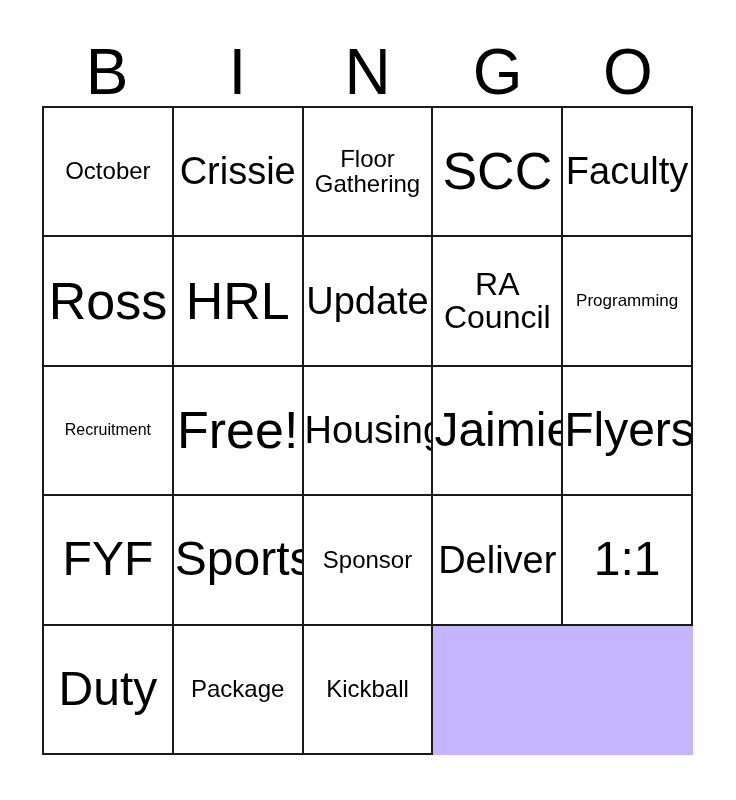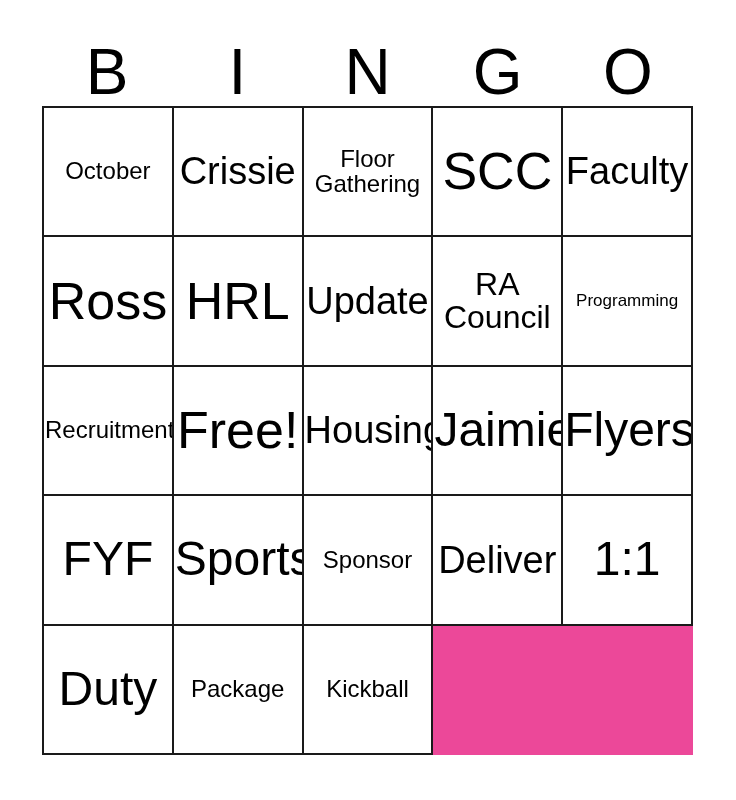--- a/index.html
+++ b/index.html
@@ -50,21 +50,21 @@
     left: 42px;
     top: 106px;
     width: 651px;
     height: 649px;
     display: grid;
     grid-template-columns: repeat(5, 1fr);
     grid-template-rows: repeat(5, 1fr);
     border-top: 2px solid #1a1a1a;
     border-left: 2px solid #1a1a1a;
     box-sizing: border-box;
-    background: #ec4899;
+    background: #c4b5fd;
   }
   .bingo-cell {
     border-right: 2px solid #1a1a1a;
     border-bottom: 2px solid #1a1a1a;
     box-sizing: border-box;
     display: flex;
     align-items: center;
     justify-content: center;
     overflow: hidden;
     padding: 0 1px;
@@ -76,21 +76,21 @@
     text-align: center;
     line-height: 1.02;
     font-weight: 400;
     color: #000000;
     white-space: normal;
     word-break: normal;
   }
 
   
   .fs-xs  { font-size: 17px; }
-  .fs-s   { font-size: 24px; }
+  .fs-s   { font-size: 16px; }
   .fs-m   { font-size: 24px; }
   .fs-l   { font-size: 32px; }
   .fs-xl  { font-size: 38px; }
   .fs-xxl { font-size: 48px; }
   .fs-huge{ font-size: 52px; }
 </style>
 </head>
 <body>
 
 <div id="bingo-card">

